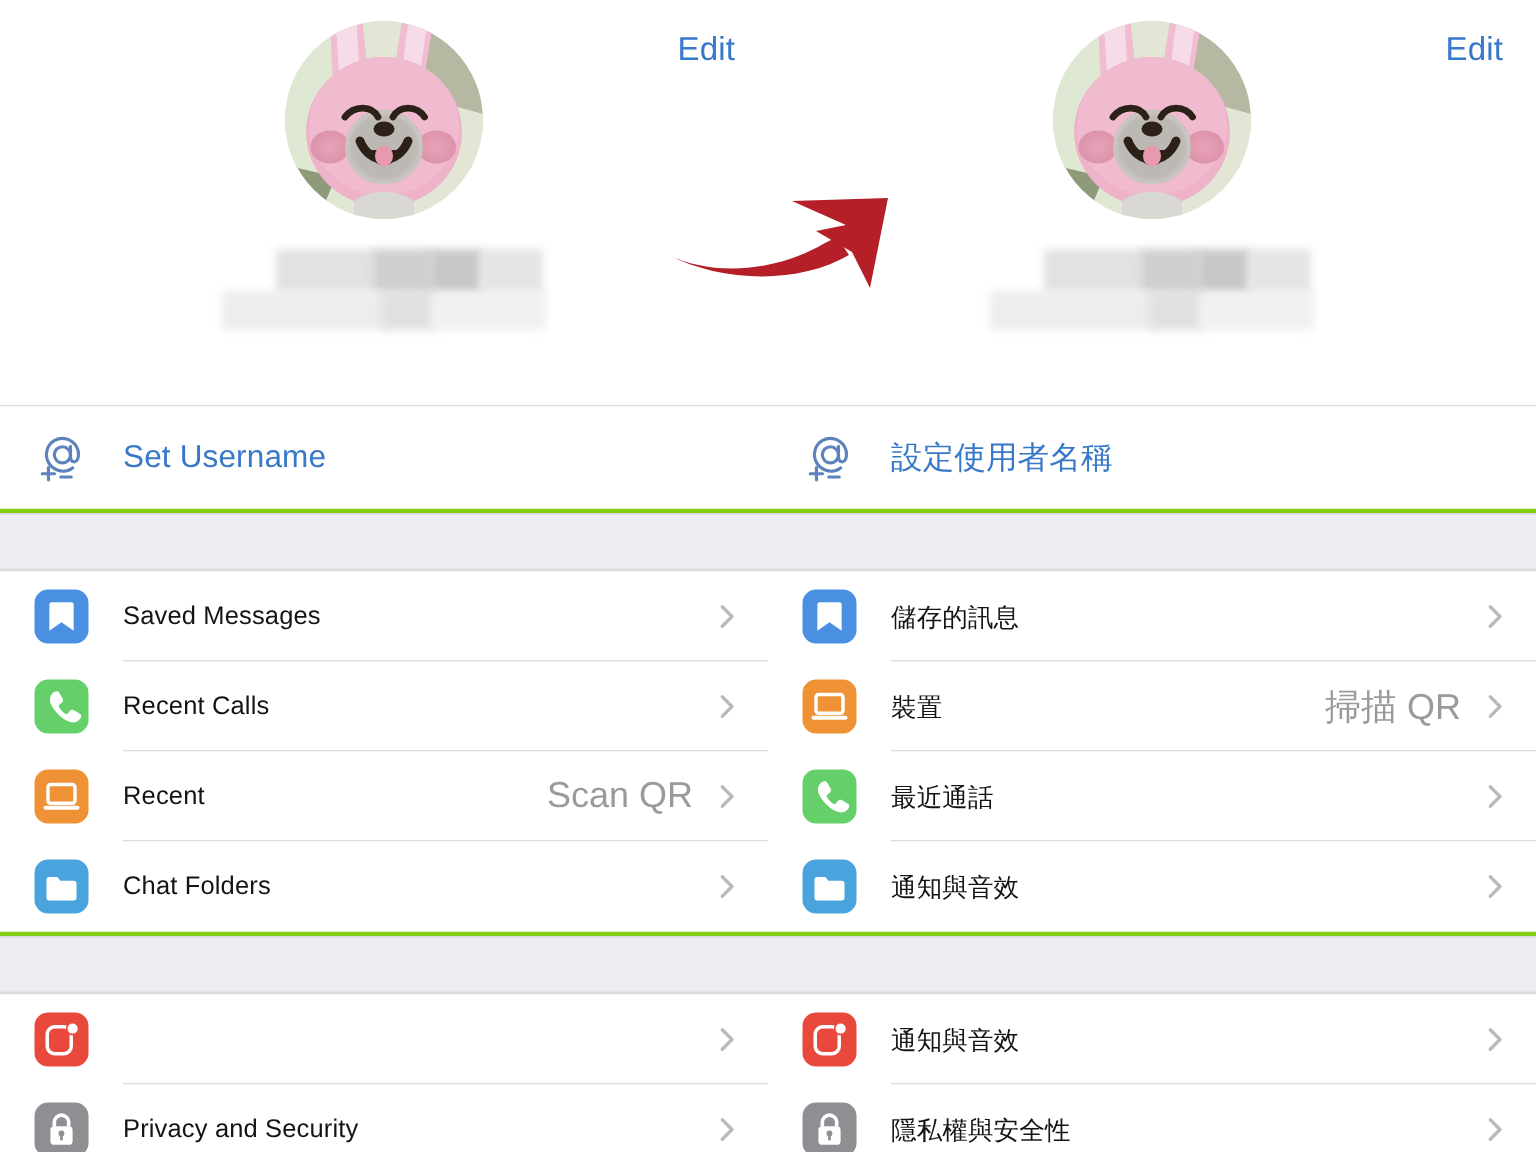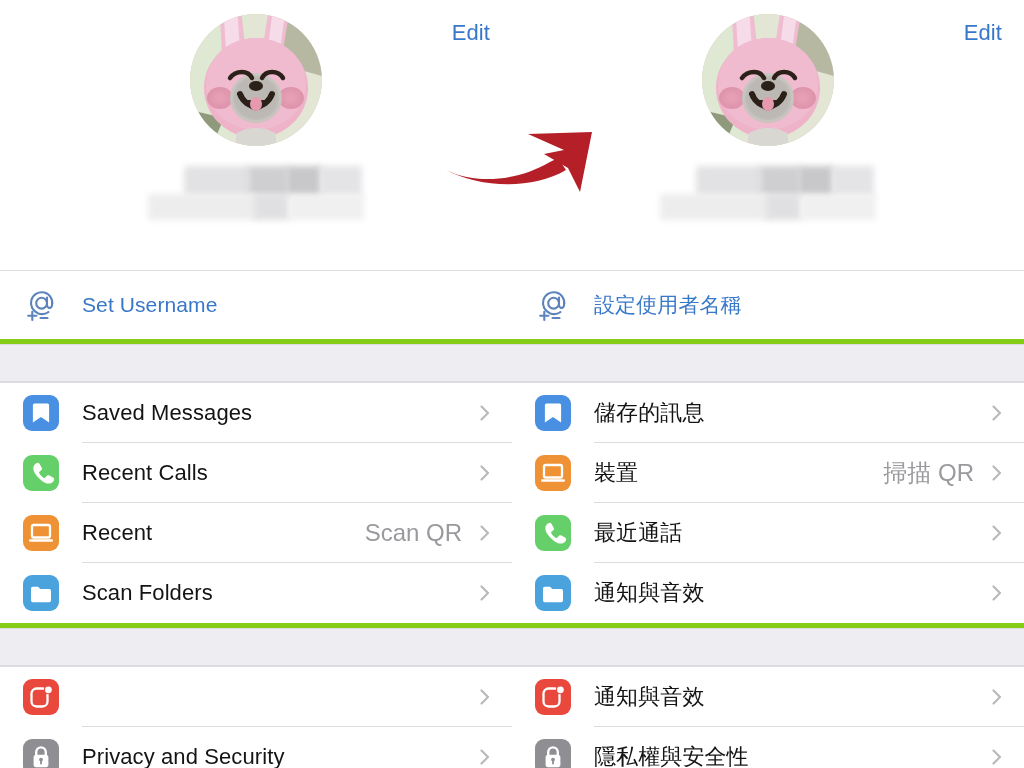--- a/index.html
+++ b/index.html
@@ -83,21 +83,21 @@
   .rbar.b3 { left: 138px; top: 2px;  width: 36px; height: 30px; background: #c8c8ca; }
   .rbar.b4 { left: 172px; top: 2px;  width: 42px; height: 30px; background: #e4e4e6; }
   .rbar.b5 { left: 0px;   top: 30px; width: 110px; height: 26px; background: #ededee; }
   .rbar.b6 { left: 106px; top: 30px; width: 36px; height: 26px; background: #e0e0e2; }
   .rbar.b7 { left: 140px; top: 30px; width: 76px; height: 26px; background: #f0f0f1; }
 
   
   .section {
     background: #ffffff;
     border-top: 1px solid #dcdce0;
-    border-bottom: 5px solid #84cc16;
+    border-bottom: 3px solid #84cc16;
   }
   .gap {
     height: 38px;
     background: #eeeef2;
     border-top: 1px solid #dcdce0;
     border-bottom: 1px solid #dcdce0;
     box-sizing: border-box;
   }
 
   .row {
@@ -124,21 +124,21 @@
   .row-icon {
     width: 42px;
     height: 42px;
     flex: 0 0 42px;
     display: block;
   }
   .row-icon svg { display: block; width: 42px; height: 42px; }
 
   .row-label {
     margin-left: 20px;
-    font-size: 22px;
+    font-size: 17px;
     color: #141414;
     letter-spacing: .1px;
     white-space: nowrap;
   }
   .row.username-row .row-label {
     color: #3878c8;
     font-size: 21px;
   }
 
   .row-spacer { flex: 1 1 auto; }
@@ -307,21 +307,21 @@
           <span class="sep"></span>
         </div>
 
         <div class="row last">
           <span class="row-icon">
             <svg viewBox="0 0 42 42" xmlns="http://www.w3.org/2000/svg">
               <rect x="3" y="3" width="36" height="36" rx="9" fill="#4aa3dc"></rect>
               <path d="M11 16.5 a1.8 1.8 0 0 1 1.8 -1.8 h5.4 l2 2.4 h9 a1.8 1.8 0 0 1 1.8 1.8 v9.6 a1.8 1.8 0 0 1 -1.8 1.8 h-16.4 a1.8 1.8 0 0 1 -1.8 -1.8 z" fill="#ffffff"></path>
             </svg>
           </span>
-          <span class="row-label">Scan Folders</span>
+          <span class="row-label">Chat Folders</span>
           <span class="row-spacer"></span>
           <span class="row-value"></span>
           <span class="chevron">
             <svg viewBox="0 0 22 22" xmlns="http://www.w3.org/2000/svg">
               <path d="M7.5 4.5 L14 11 L7.5 17.5" fill="none" stroke="#b9b9be" stroke-width="2.2" stroke-linecap="round" stroke-linejoin="round"></path>
             </svg>
           </span>
 
         </div>
       </div>

